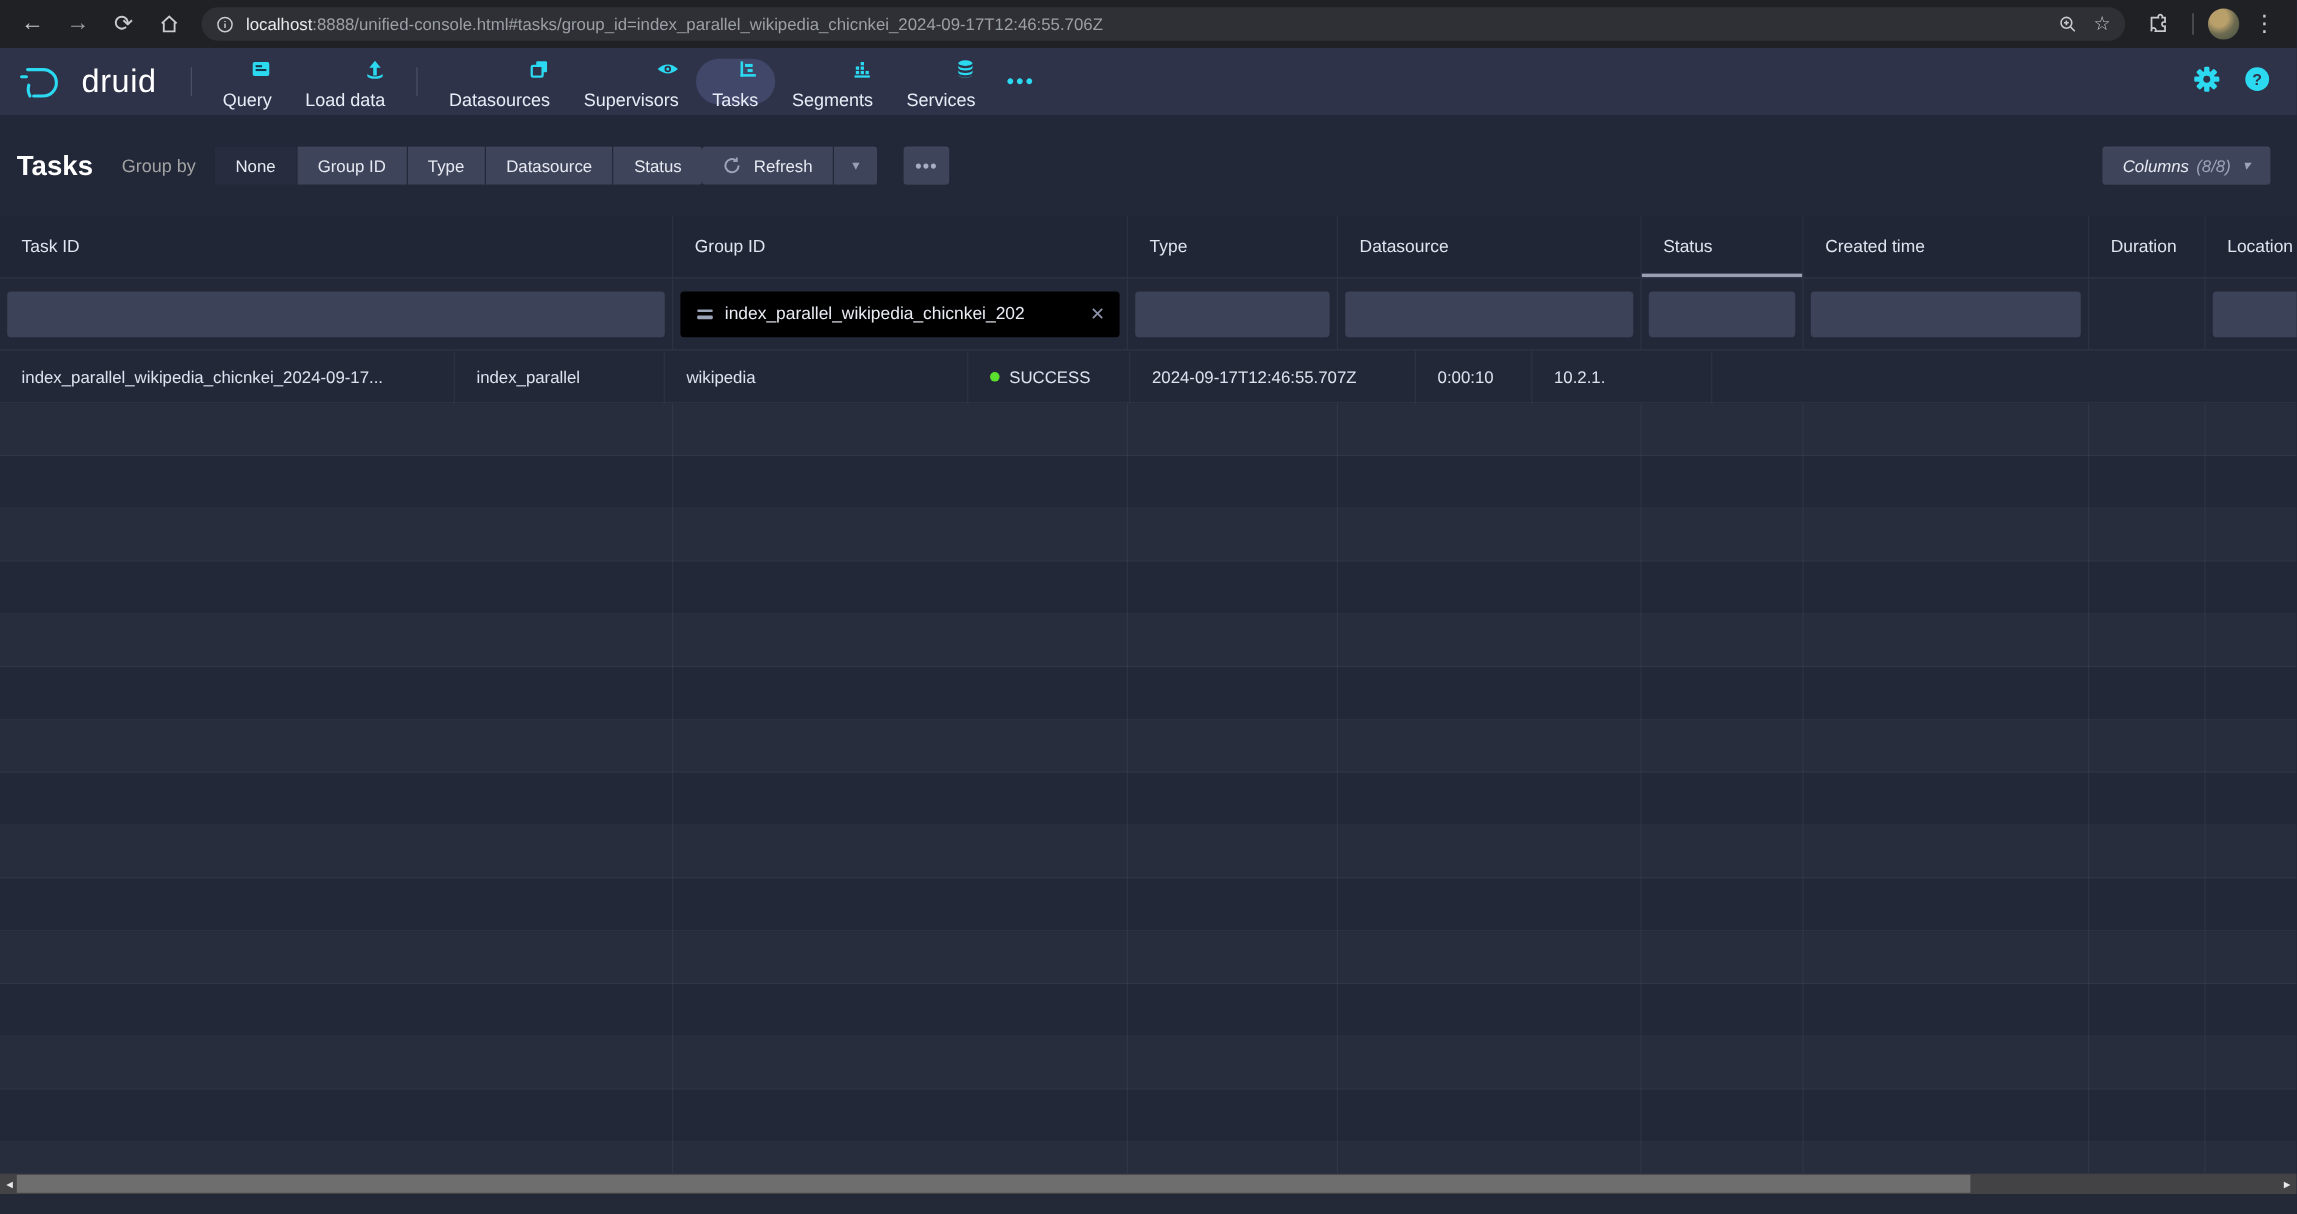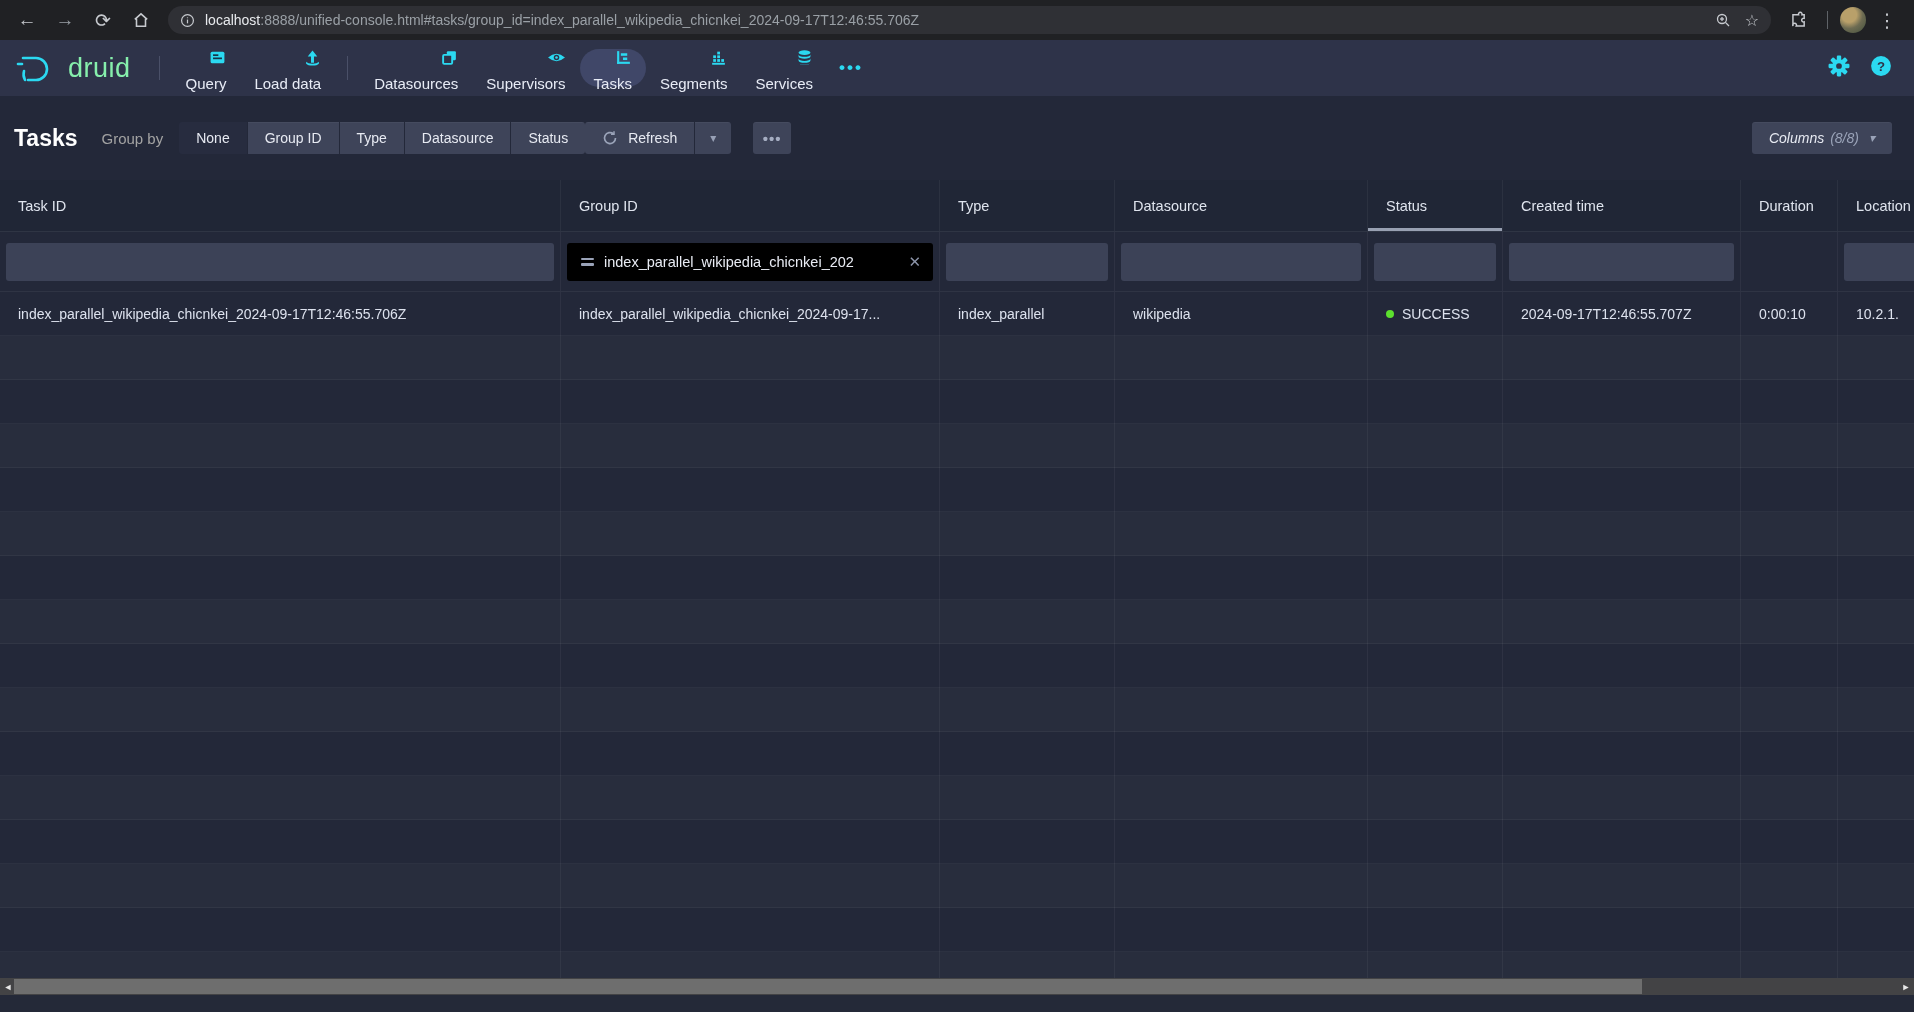--- a/index.html
+++ b/index.html
@@ -17,21 +17,21 @@
   .urltext { flex:1; font-size:14px; color:#9aa0a6; white-space:nowrap; overflow:hidden; }
   .urltext .host { color:#e8eaed; }
   .pill-ic { flex:none; color:#c7cacf; font-size:16px; margin-left:14px; display:flex; align-items:center; }
   .chrome .sep { width:1px; height:18px; background:#5f6368; margin:0 8px; flex:none; }
   .avatar { width:26px; height:26px; border-radius:50%; flex:none;
             background:radial-gradient(circle at 35% 30%, #b9a06a 0 30%, #6d6b52 55%, #41503c 100%); }
 
   
   .navbar { height:56px; background:#2e3349; display:flex; align-items:center; padding:0 14px; }
   .logo { display:flex; align-items:center; gap:10px; margin-right:16px; }
-  .logo-text { color:#86efac; font-size:27px; font-weight:300; letter-spacing:.5px; }
+  .logo-text { color:#ffffff; font-size:27px; font-weight:300; letter-spacing:.5px; }
   .nav-divider { width:1px; height:24px; background:#4a5068; margin:0 12px; }
   .nav-item { display:flex; align-items:flex-end; gap:9px; color:#e8ecf6; font-size:15px;
               padding:0 14px; height:38px; border-radius:19px; cursor:pointer;flex-direction:column; }
   .nav-item.active { background:#404768; }
   .nav-item svg { display:block; }
   .nav-more { color:#2bd9f1; font-size:17px; letter-spacing:2px; padding:0 12px; font-weight:bold; }
   .nav-right { margin-left:auto; display:flex; align-items:center; gap:20px; padding-right:8px; }
 
   
   .toolbar { height:84px; display:flex; align-items:center; padding:0 12px; background:#232839; }
@@ -324,21 +324,20 @@
         <input class="filter-input" style="">
       </div>
     <div class="cell c6"></div>
     <div class="cell c7">
         <input class="filter-input" style="">
       </div>
   </div>
 
   <div class="rows">
     <div class="trow row">
-      <div class="cell c0">index_parallel_wikipedia_chicnkei_2024-09-17T12:46:55.706Z</div>
       <div class="cell c1">index_parallel_wikipedia_chicnkei_2024-09-17...</div>
       <div class="cell c2">index_parallel</div>
       <div class="cell c3">wikipedia</div>
       <div class="cell c4">
         <span class="dot" style="background: rgb(92, 224, 46);"></span>
         <span>SUCCESS</span>
       </div>
       <div class="cell c5">2024-09-17T12:46:55.707Z</div>
       <div class="cell c6">0:00:10</div>
       <div class="cell c7">10.2.1.</div>

